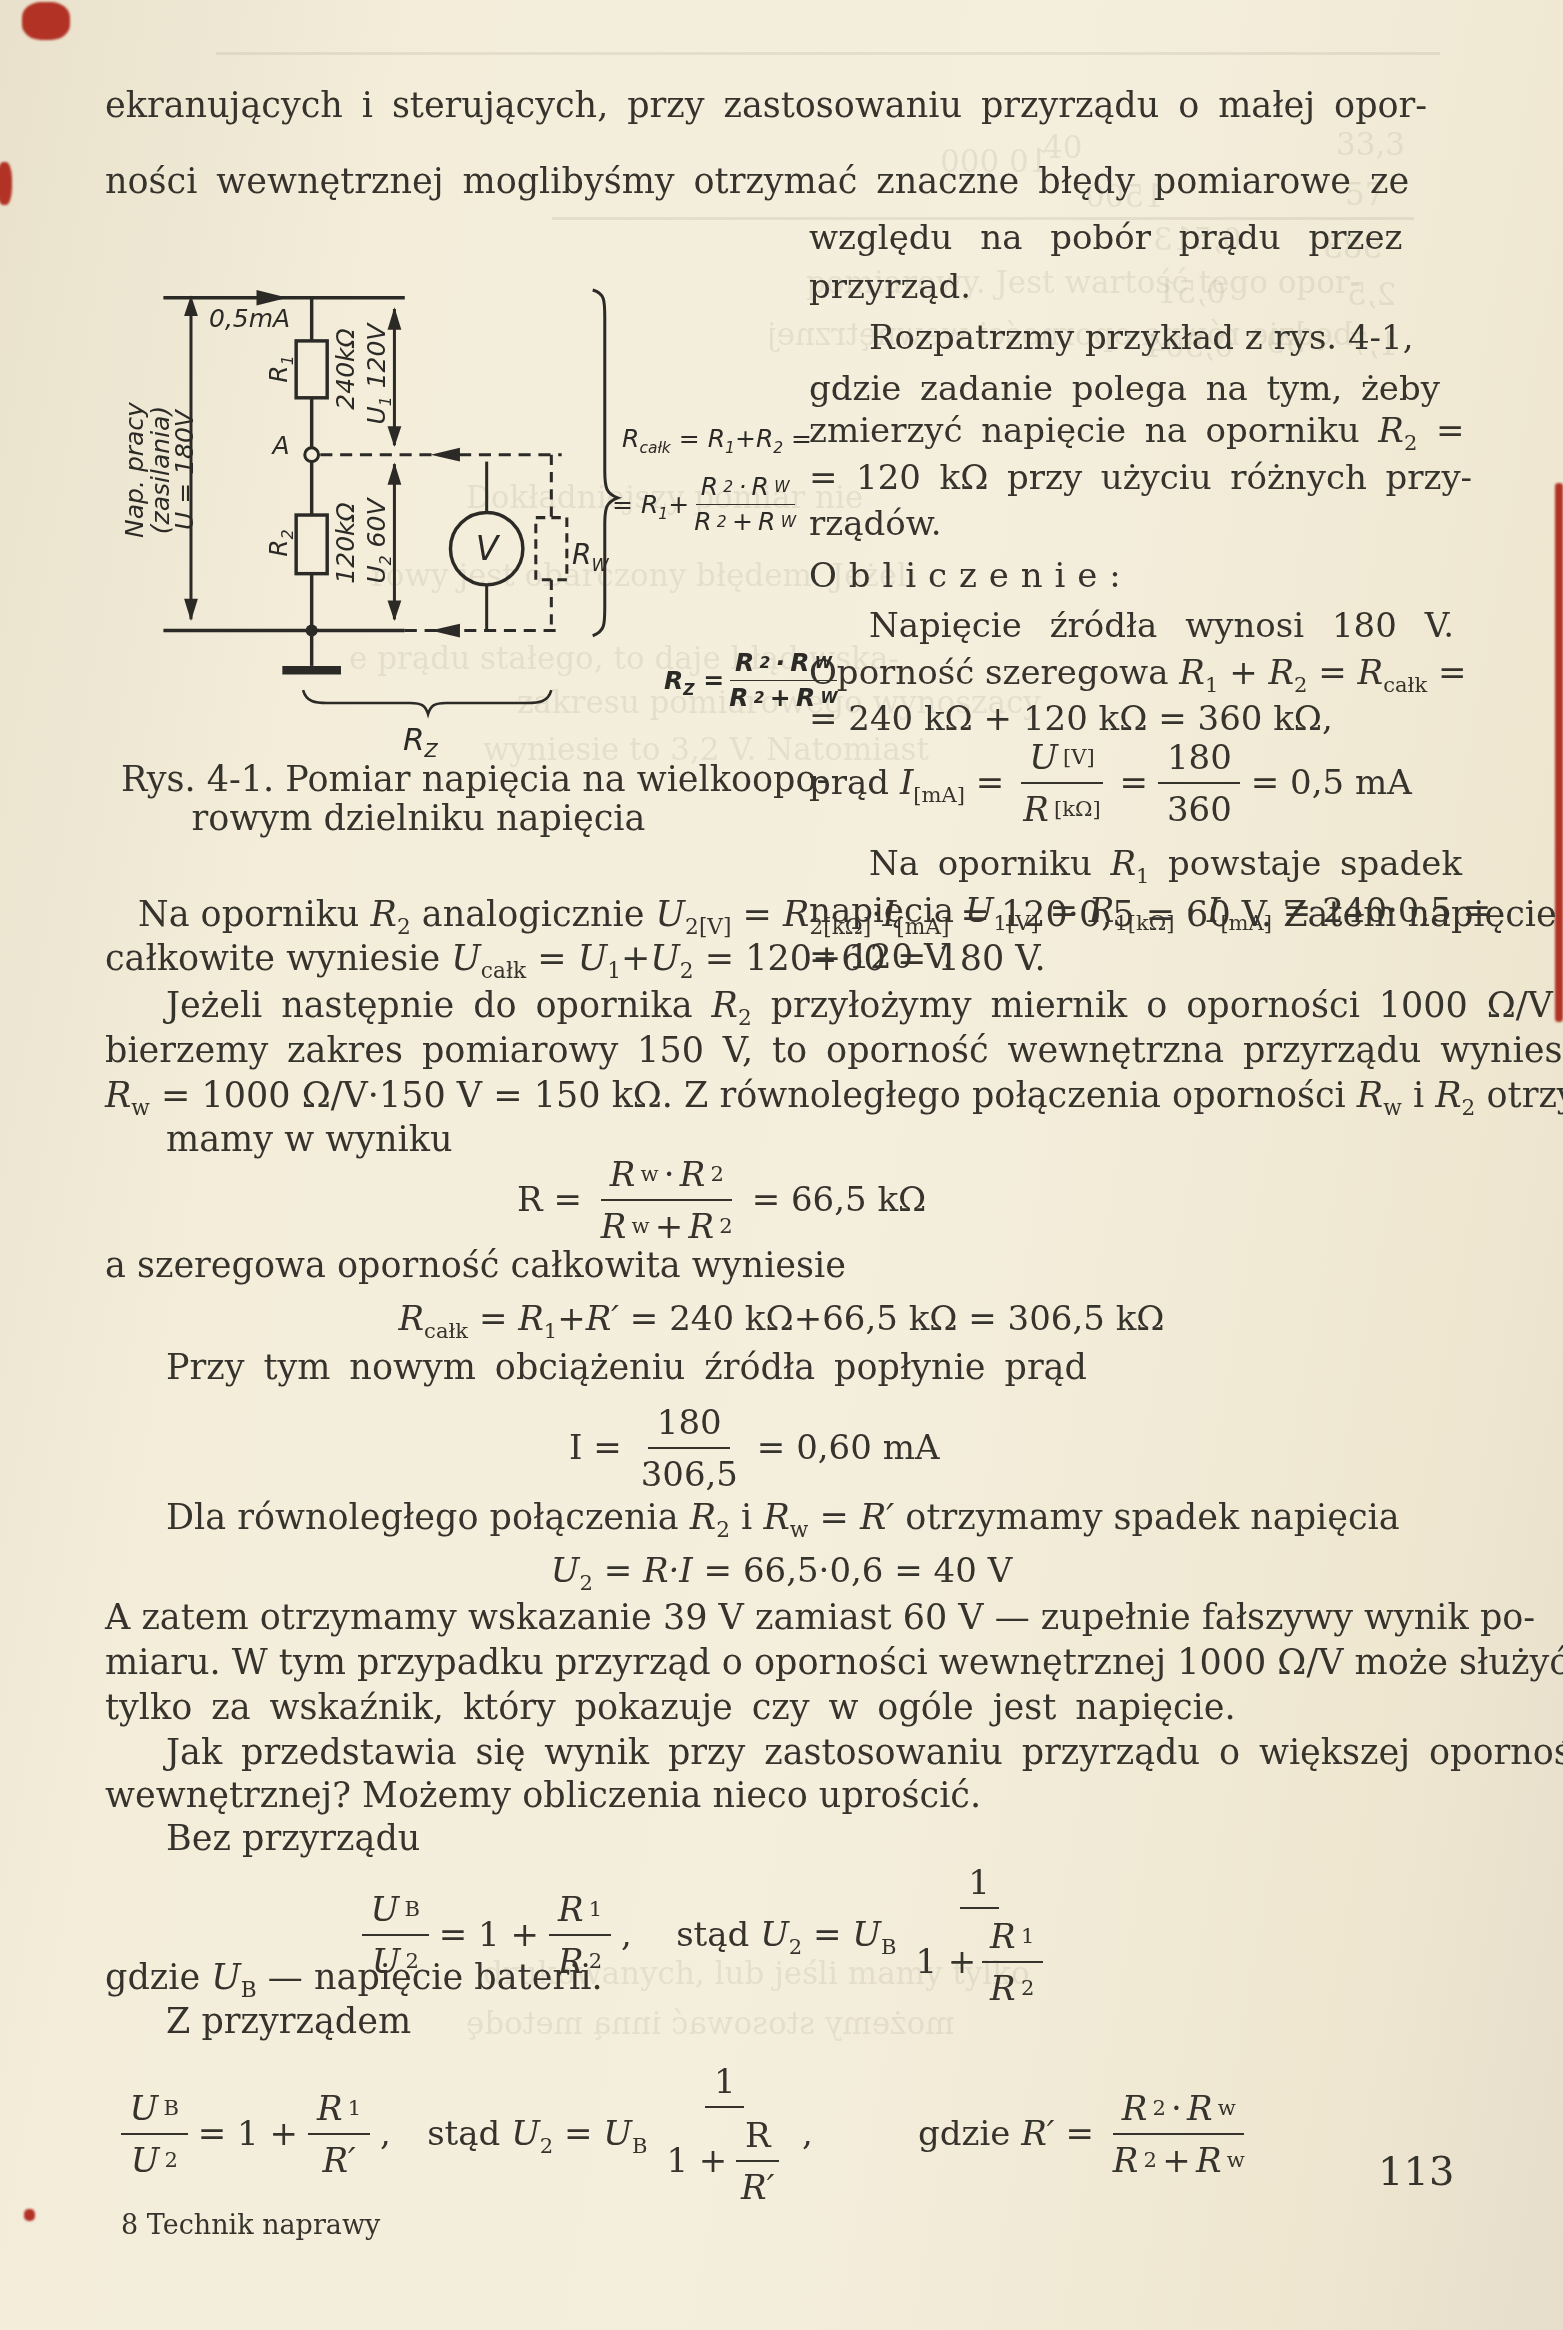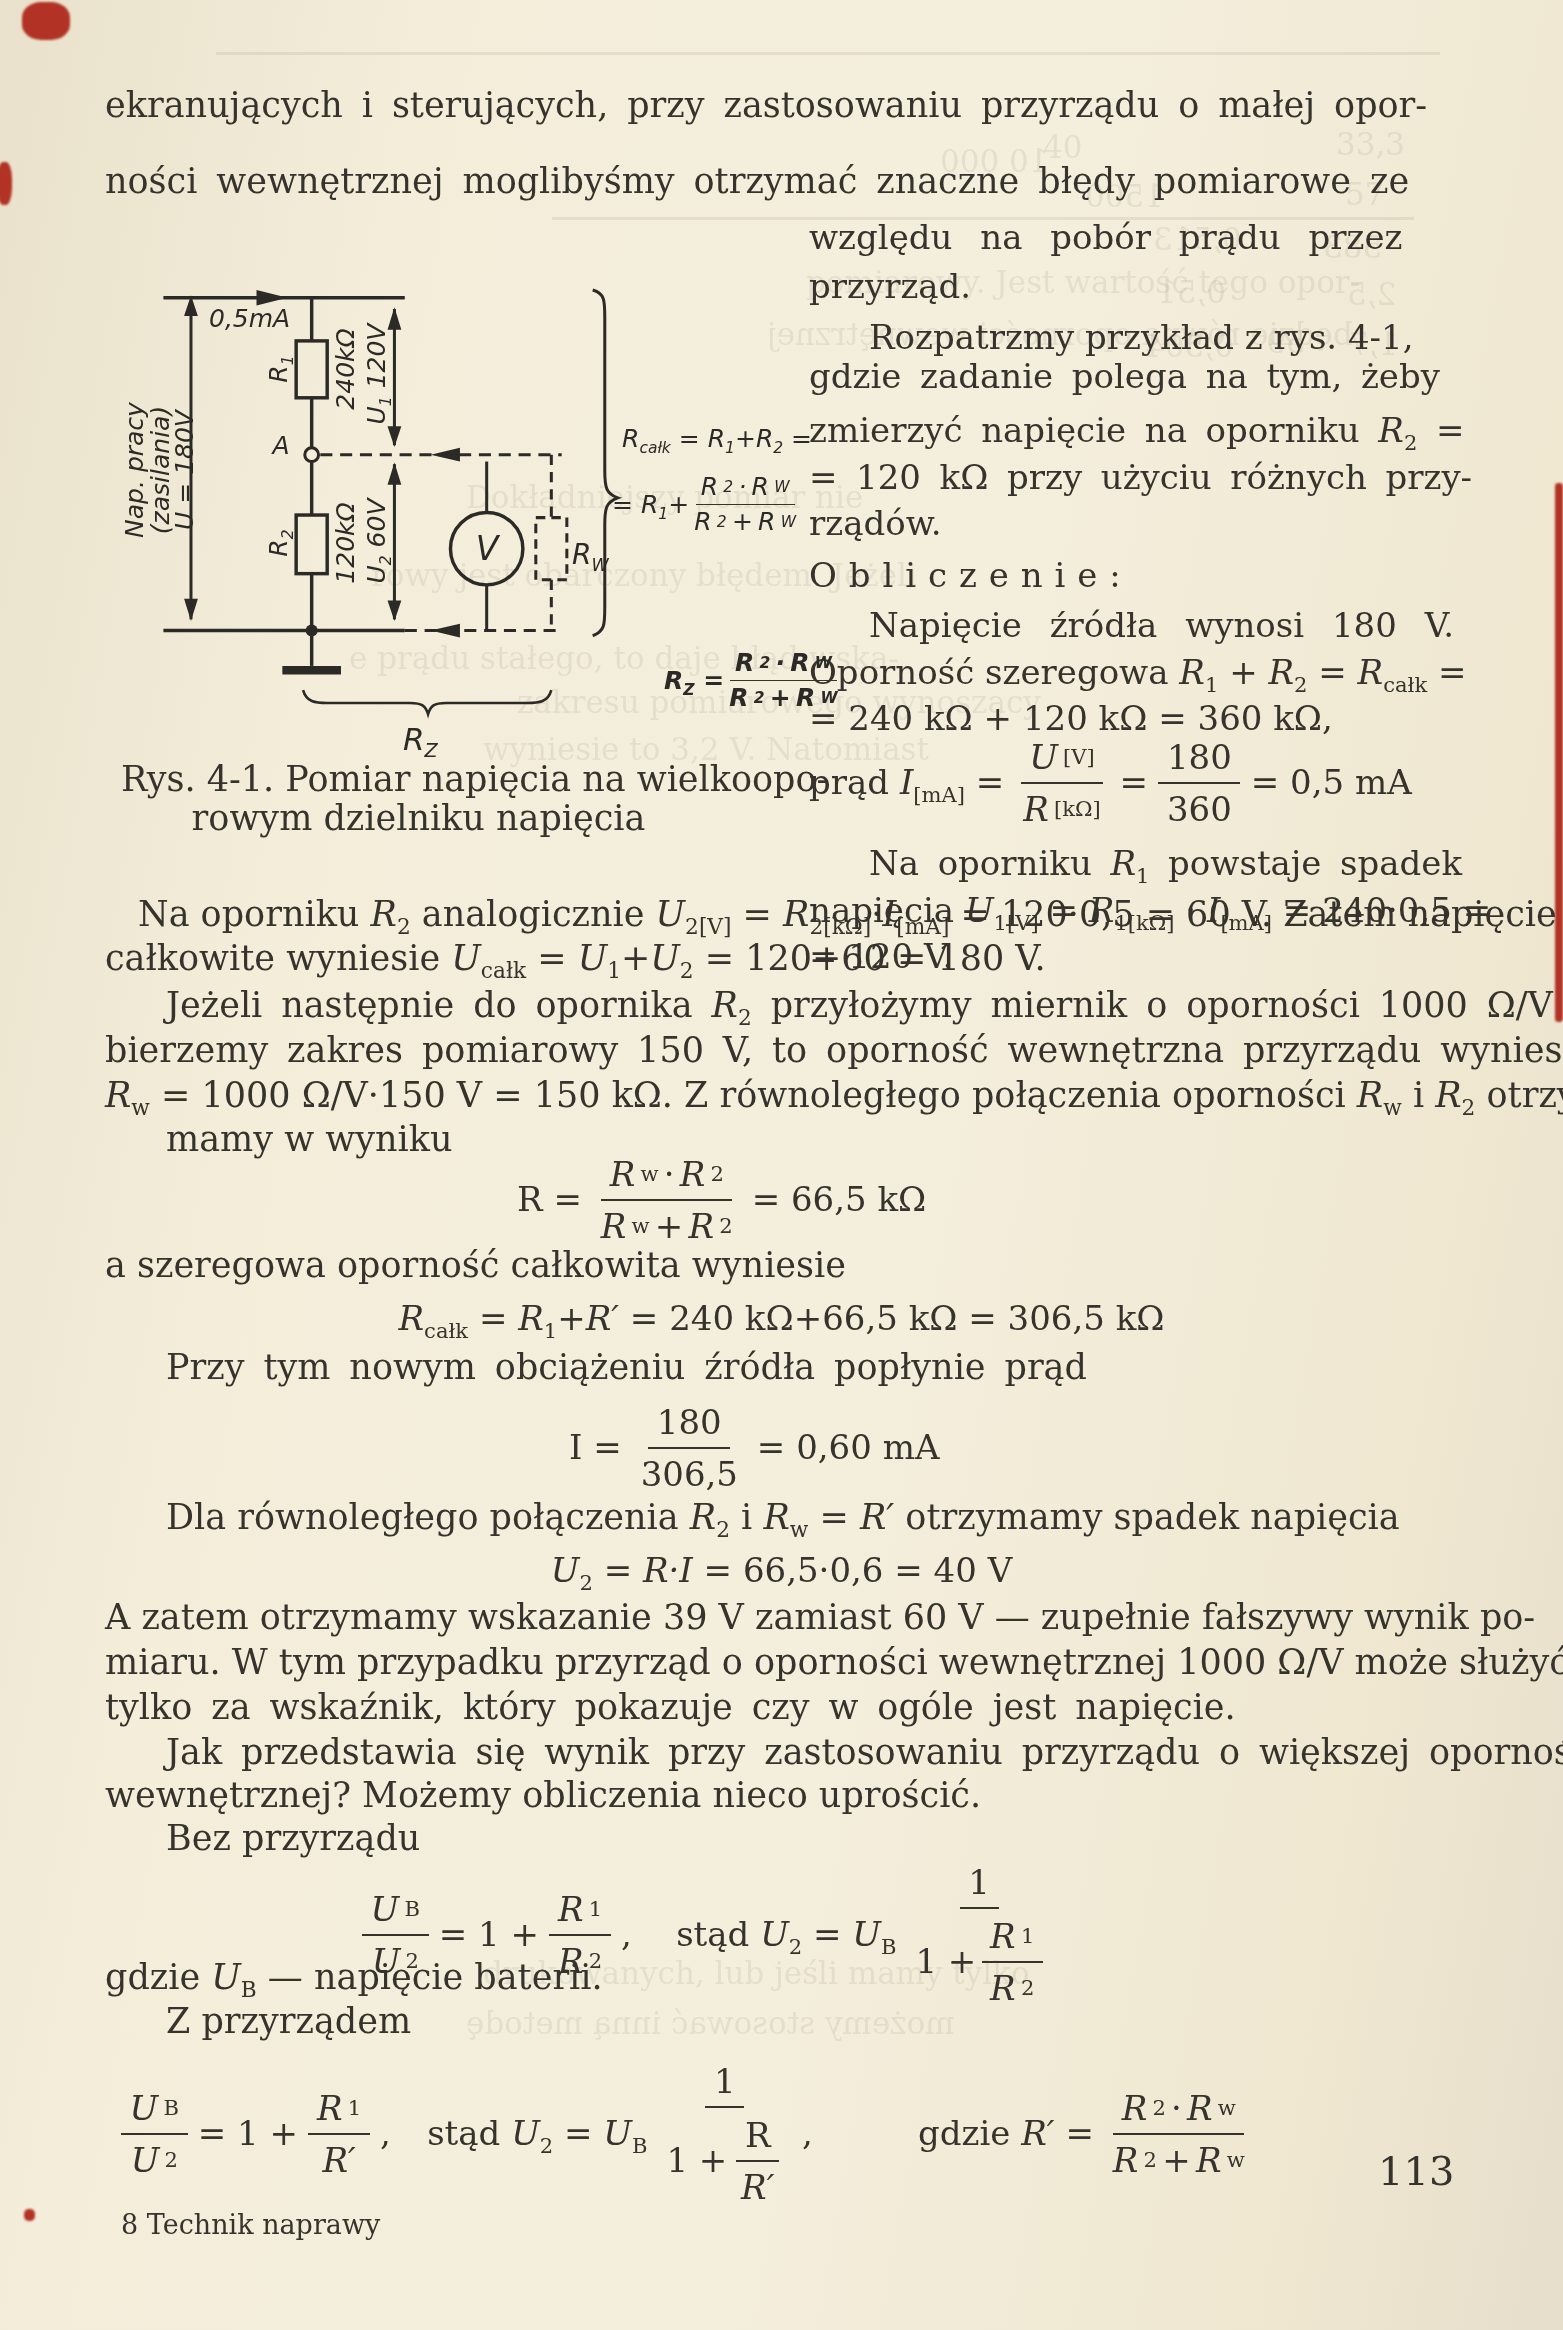--- a/index.html
+++ b/index.html
@@ -70,21 +70,21 @@
   <div class="ghost" style="left:483px;top:731px;">wyniesie to 3,2 V. Natomiast</div>
   <div class="ghost" style="left:483px;top:1955px;">drukowanych, lub jeśli mamy tylko</div>
   <div class="ghost mirror" style="left:466px;top:2005px;">możemy stosować inną metodę</div>
 
   <div class="abs bodyline ws1" style="left:105px;top:88px;">ekranujących i sterujących, przy zastosowaniu przyrządu o małej opor-</div>
   <div class="abs bodyline ws1" style="left:105px;top:164px;">ności wewnętrznej moglibyśmy otrzymać znaczne błędy pomiarowe ze</div>
 
   <div class="abs rc ws2" style="left:809px;top:217px;">względu na pobór prądu przez</div>
   <div class="abs rc" style="left:809px;top:266px;">przyrząd.</div>
   <div class="abs rc" style="left:869px;top:317px;">Rozpatrzmy przykład z rys. 4-1,</div>
-  <div class="abs rc ws1" style="left:809px;top:356px;">gdzie zadanie polega na tym, żeby</div>
+  <div class="abs rc ws1" style="left:809px;top:368px;">gdzie zadanie polega na tym, żeby</div>
   <div class="abs rc ws1" style="left:809px;top:410px;">zmierzyć napięcie na oporniku <i>R</i><sub>2</sub> =</div>
   <div class="abs rc ws1" style="left:809px;top:457px;">= 120 kΩ przy użyciu różnych przy-</div>
   <div class="abs rc" style="left:809px;top:503px;">rządów.</div>
   <div class="abs rc spread" style="left:809px;top:555px;">Obliczenie:</div>
   <div class="abs rc ws2" style="left:869px;top:605px;">Napięcie źródła wynosi 180 V.</div>
   <div class="abs rc" style="left:809px;top:652px;">Oporność szeregowa <i>R</i><sub>1</sub> + <i>R</i><sub>2</sub> = <i>R</i><sub>całk</sub> =</div>
   <div class="abs rc" style="left:809px;top:698px;">= 240 kΩ + 120 kΩ = 360 kΩ,</div>
 
   <div class="math-row" style="left:809px;top:735px;">
     <span>prąd <i>I</i><sub>[mA]</sub> =</span>

